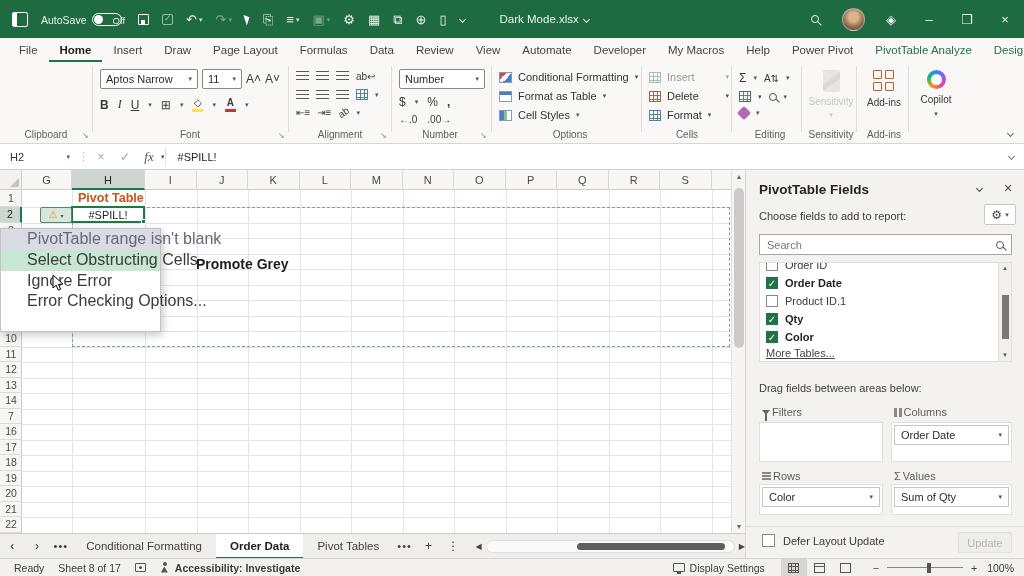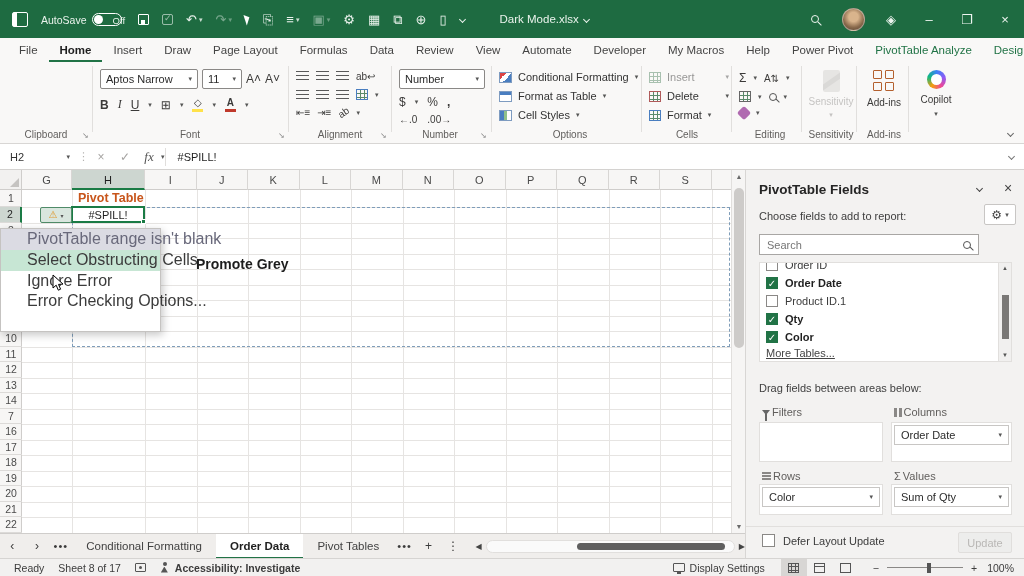--- a/index.html
+++ b/index.html
@@ -113,21 +113,21 @@
   #cursor { position:absolute; left:52px; top:274px; z-index:40; }
 
   
   #pane { left:745px; top:170px; width:279px; height:388px; background:#f3f2f1; border-left:1px solid #d8d6d4; }
   #pane .inner { position:relative; width:100%; height:100%; }
   #pane-title { position:absolute; left:13px; top:12px; font-size:13.5px; font-weight:bold; color:#252525; }
   #pane-collapse { position:absolute; left:231px; top:16px; color:#444; }
   #pane-close { position:absolute; left:258px; top:10px; font-size:14px; color:#444; }
   #choose-label { position:absolute; left:13px; top:40px; color:#404040; }
   #gear-btn { position:absolute; left:238px; top:34px; width:32px; height:21px; border:1px solid #c8c6c4; background:#fff; border-radius:2px; display:flex; align-items:center; justify-content:center; gap:3px; color:#444; font-size:12px; }
-  #search-box { position:absolute; left:13px; top:64px; width:220px; height:21px; background:#fff; border:1px solid #a8a6a4; display:flex; align-items:center; padding:0 7px; color:#767676; }
+  #search-box { position:absolute; left:13px; top:64px; width:253px; height:21px; background:#fff; border:1px solid #a8a6a4; display:flex; align-items:center; padding:0 7px; color:#767676; }
   #search-box .mag { margin-left:auto; color:#555; }
   #fieldlist { position:absolute; left:13px; top:92px; width:253px; height:100px; background:#fff; border:1px solid #e1dfdd; overflow:hidden; }
   .fitem { height:18px; display:flex; align-items:center; gap:7px; padding-left:6px; }
   .fitem .cb { width:12px; height:12px; border:1px solid #8a8886; background:#fff; flex:0 0 auto; }
   .fitem.checked .cb { background:#217346; border-color:#217346; color:#fff; font-size:10px; line-height:11px; text-align:center; }
   .fitem.checked .fname { font-weight:bold; color:#1f1f1f; }
   .fname { color:#3b3b3b; }
   #more-tables { position:absolute; left:6px; bottom:2px; color:#444; text-decoration:underline; }
   #list-scroll { position:absolute; right:0; top:0; width:13px; height:98px; background:#f1f0ef; border-left:1px solid #e1dfdd; }
   #list-scroll .arr { position:absolute; left:0; width:12px; height:11px; font-size:6px; text-align:center; line-height:11px; color:#555; }

